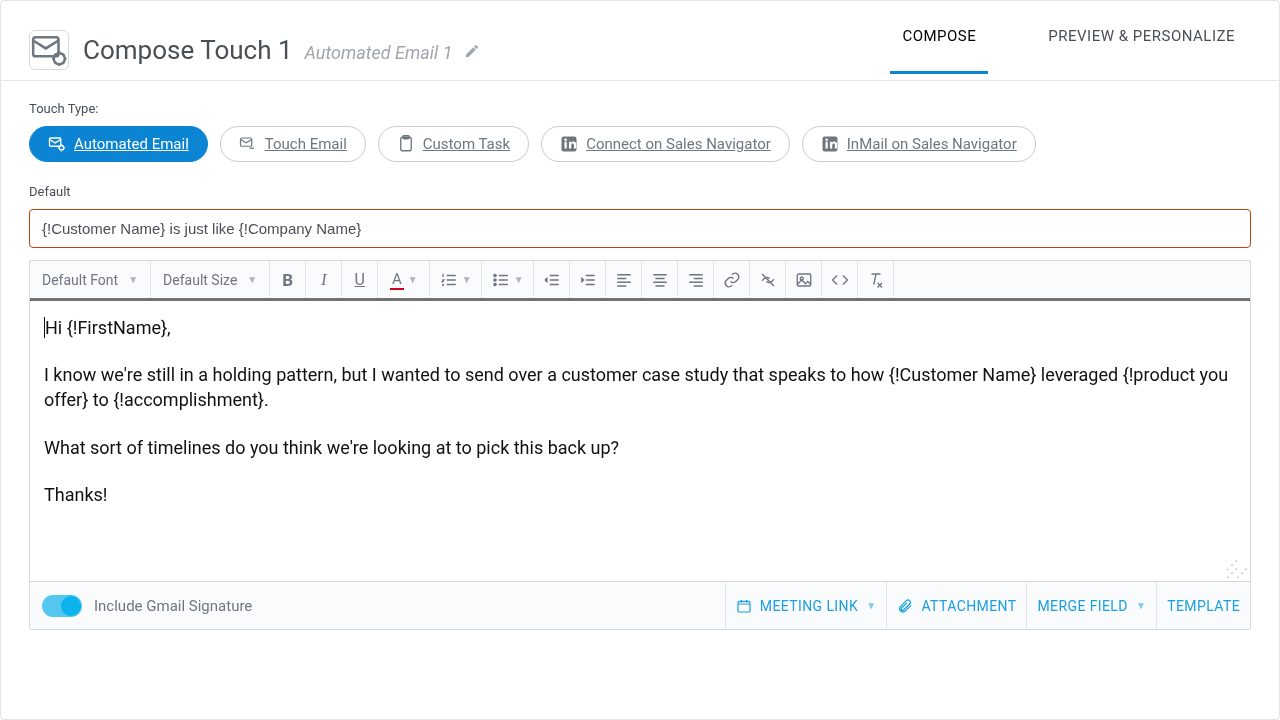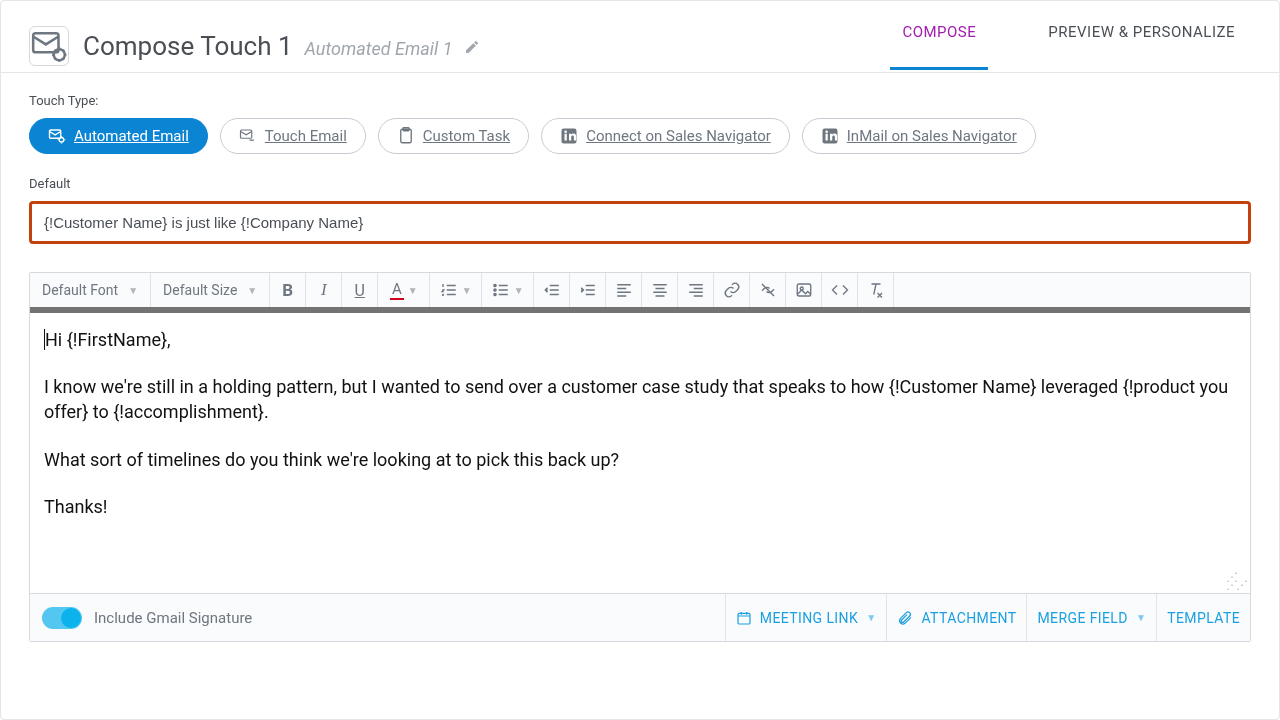--- a/index.html
+++ b/index.html
@@ -19,21 +19,21 @@
     overflow: hidden;
   }
 
   
   .header {
     display: flex;
     align-items: center;
     justify-content: space-between;
     padding: 18px 28px 0 28px;
     border-bottom: 1px solid #e5e5e5;
-    height: 72px;
+    height: 80px;
   }
   .header-left { display:flex; align-items:center; gap:14px; }
   .square-icon {
     width: 40px; height:40px;
     border:1px solid #d5d8dc;
     border-radius:6px;
     display:flex; align-items:center; justify-content:center;
     color:#6e7680;
   }
   .title-wrap { display:flex; align-items:baseline; gap:12px; }
@@ -43,21 +43,21 @@
 
   .tabs { display:flex; gap:60px; padding-right:10px; }
   .tab {
     font-size:15px; letter-spacing:0.5px;
     padding:0 6px 28px 6px;
     color:#4a4f55;
     cursor:pointer;
     position:relative;
     white-space:nowrap;
   }
-  .tab.active { color:#a21caf; }
+  .tab.active { color:#000000; }
   .tab.active::after {
     content:"";
     position:absolute; left:-6px; right:-6px; bottom:-1px;
     height:3px; background:#0b84d4;
   }
 
   .body-area { padding: 20px 28px 0 28px; }
 
   .field-label { font-size:13px; color:#4a4f55; margin-bottom:10px; display:block; }
 
@@ -78,33 +78,33 @@
   .pill svg { width:18px; height:18px; flex:none; }
   .pill.active {
     background:#0b84d4;
     border-color:#0b84d4;
     color:#fff;
   }
 
   
   .subject-input {
     width:100%;
-    border:3px solid #c2410c;
+    border:1px solid #c2410c;
     border-radius:4px;
     padding:10px 12px;
     font-size:15px;
     color:#4a4f55;
-    margin-bottom:28px;
+    margin-bottom:12px;
   }
 
   
   .editor-shell { border:1px solid #d5d8dc; border-radius:2px; }
   .toolbar {
     display:flex; align-items:center;
-    border-bottom:6px solid #737373;
+    border-bottom:3px solid #737373;
     background:#fafbfc;
     height:40px;
   }
   .tb-dd {
     display:flex; align-items:center; gap:10px;
     padding:0 12px;
     height:100%;
     border-right:1px solid #e1e4e8;
     color:#6e7680;
     font-size:14px;

